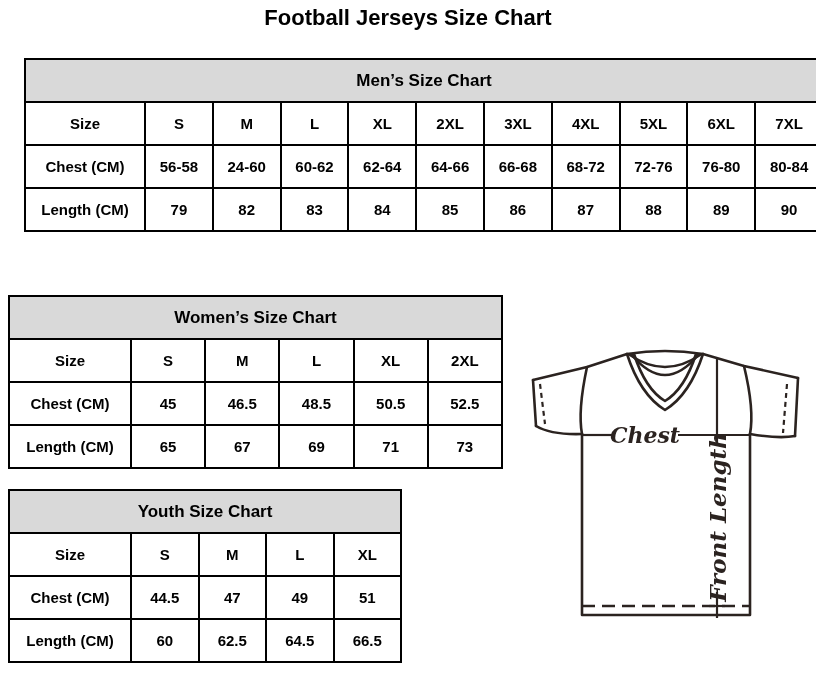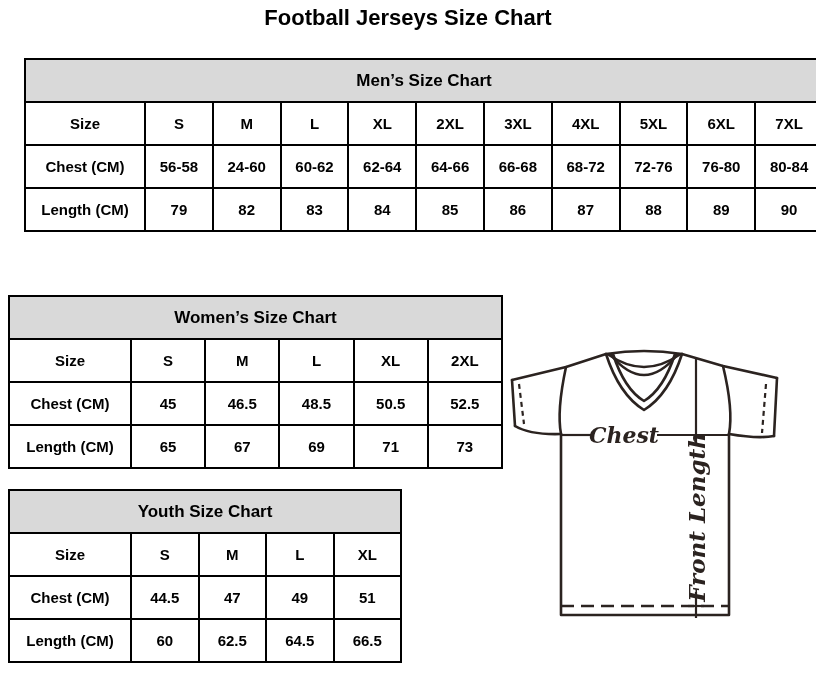--- a/index.html
+++ b/index.html
@@ -7,21 +7,21 @@
   .page-title{position:absolute;top:5px;left:0;width:816px;margin:0;text-align:center;
     font-size:22px;font-weight:bold;color:#000;}
   table{position:absolute;border-collapse:collapse;table-layout:fixed;background:#fff;}
   th,td{border:2px solid #000;text-align:center;vertical-align:middle;
     font-weight:bold;font-size:15px;color:#000;padding:0;overflow:hidden;}
   thead th.ttl{background:#d9d9d9;height:41px;font-size:17px;}
   tbody th,tbody td{height:41px;}
   table.men{left:24px;top:58px;width:800px;}
   table.women{left:8px;top:295px;width:495px;}
   table.youth{left:8px;top:489px;width:394px;}
-  .jersey-wrap{position:absolute;left:496px;top:340px;width:300px;height:300px;}
+  .jersey-wrap{position:absolute;left:517px;top:340px;width:300px;height:300px;}
   .jersey-wrap svg{display:block;width:300px;height:300px;}
   .jline{fill:none;stroke:#2b2320;stroke-width:2.6;stroke-linecap:round;stroke-linejoin:round;}
   .jthin{fill:none;stroke:#2b2320;stroke-width:2.2;stroke-linecap:butt;}
   .jdash{fill:none;stroke:#2b2320;stroke-width:2.2;stroke-dasharray:5 4;}
   .jhemdash{fill:none;stroke:#2b2320;stroke-width:2.6;stroke-dasharray:13 7;}
   .jtext{fill:#2b2320;font-family:"DejaVu Serif","Liberation Serif",serif;
     font-style:italic;font-weight:bold;}
 </style>
 </head>
 <body>

